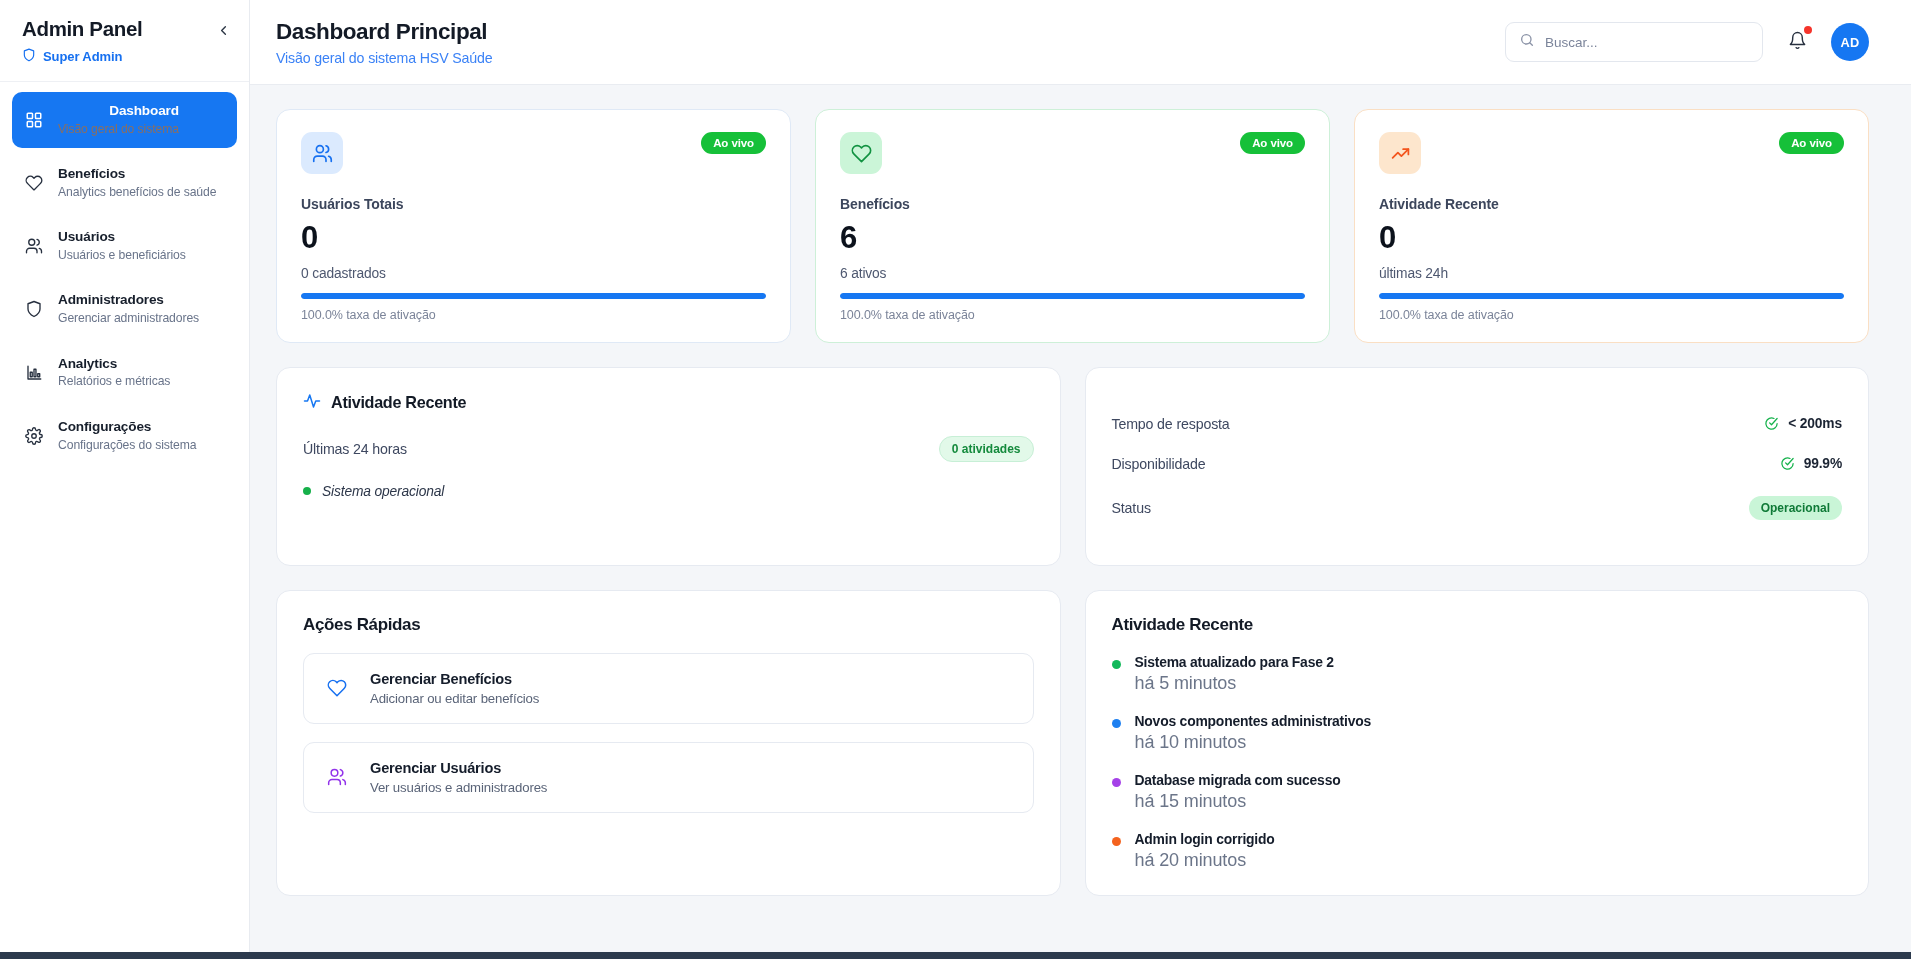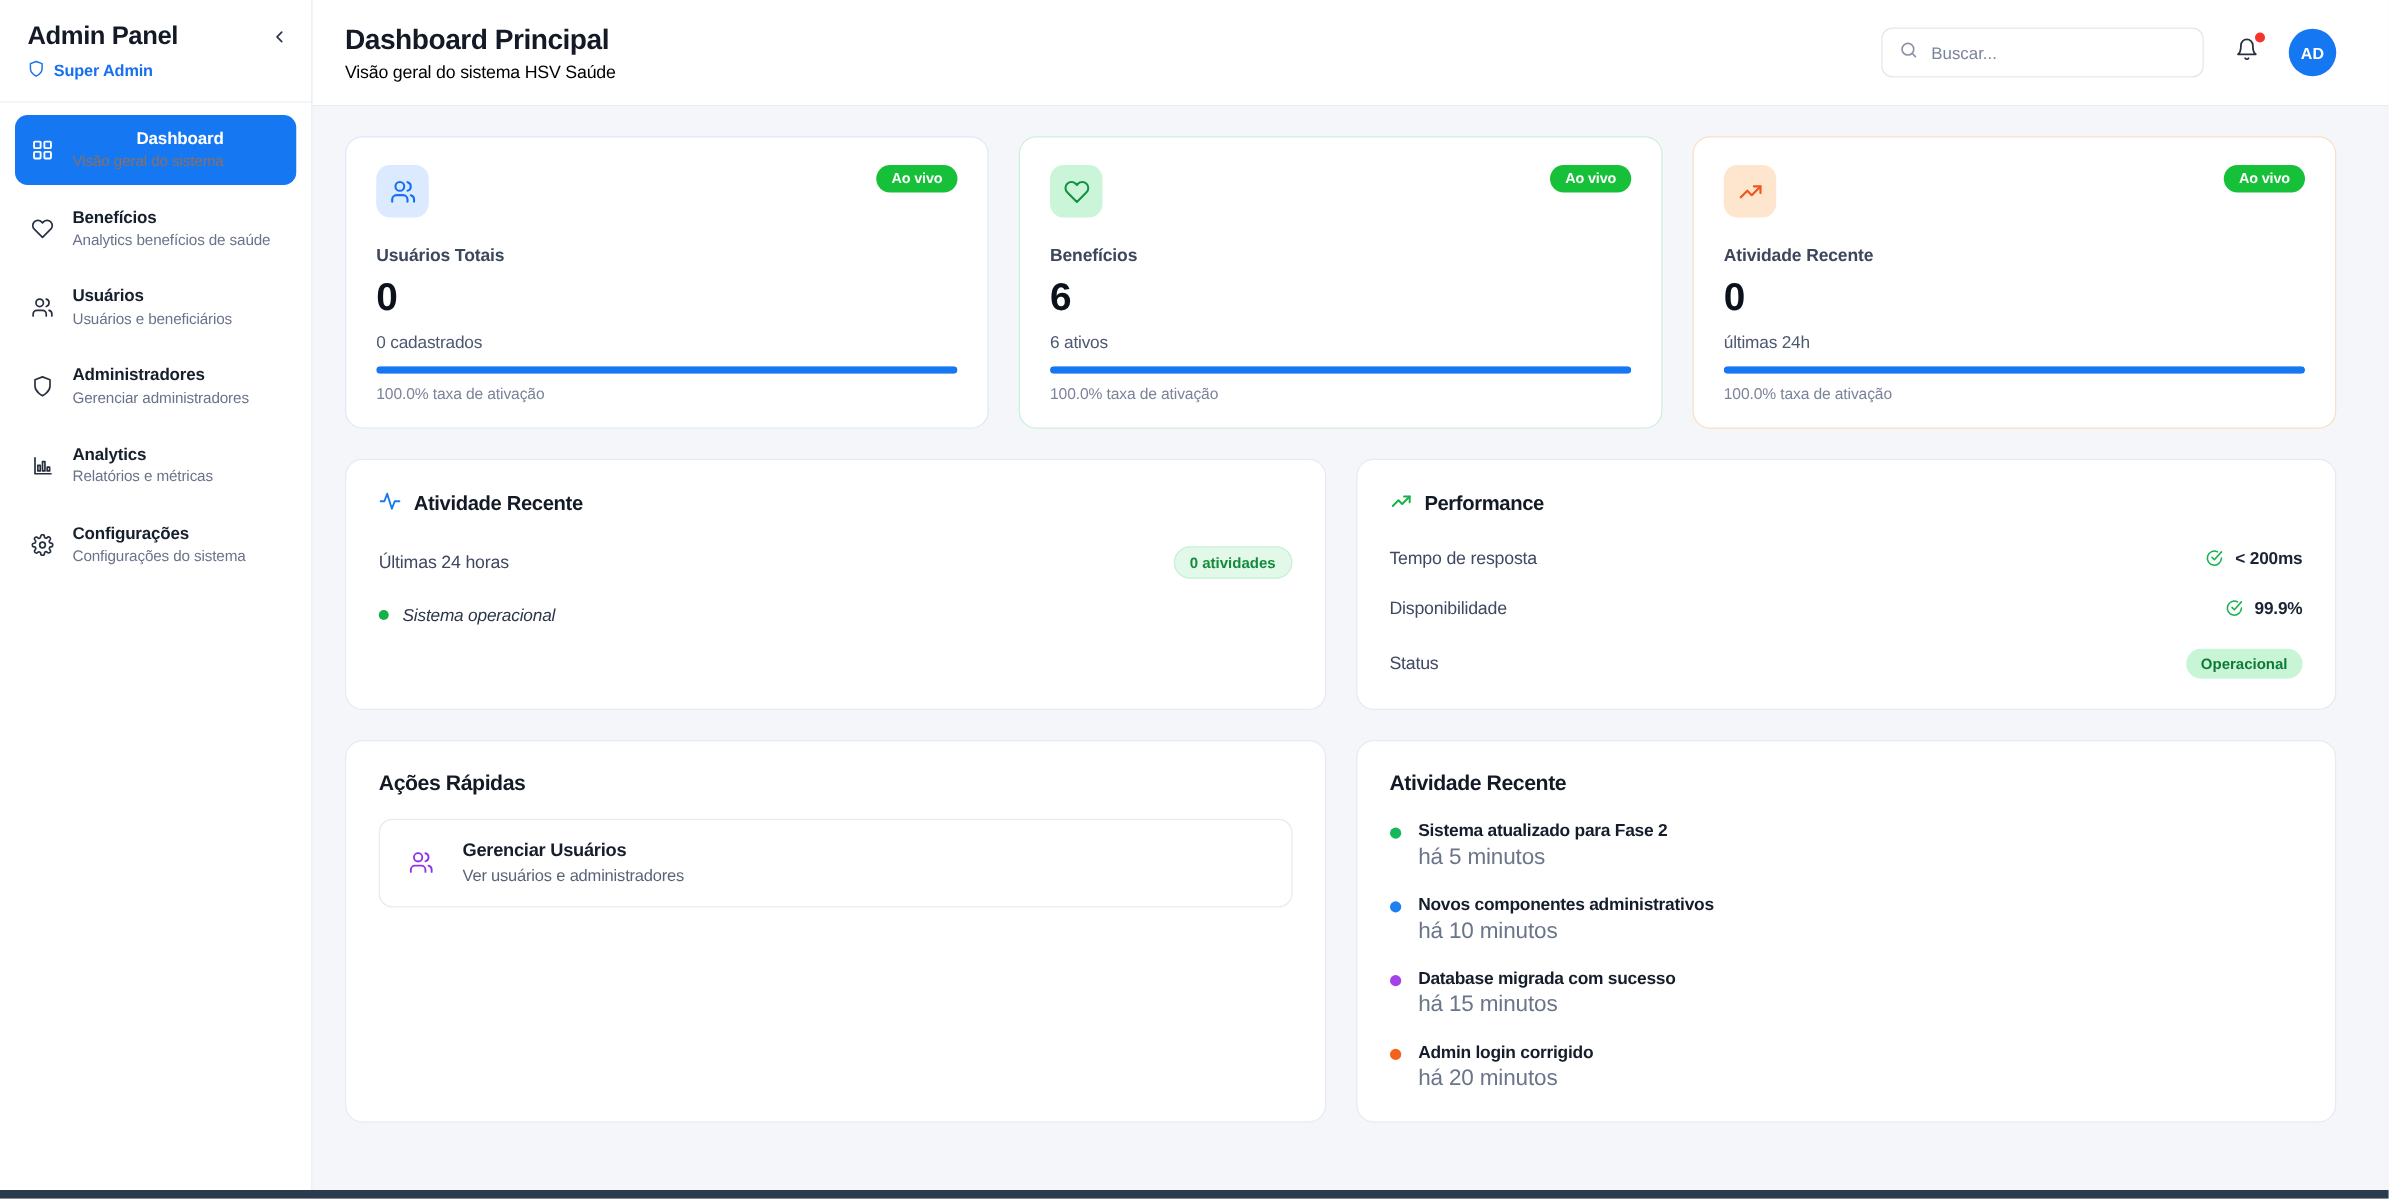--- a/index.html
+++ b/index.html
@@ -71,21 +71,21 @@
 
   
   .main { flex: 1 1 auto; display: flex; flex-direction: column; min-width: 0; background: #f4f6f9; }
   .topbar {
     height: 85px; flex: 0 0 85px; background: #ffffff;
     border-bottom: 1px solid #e9ecf1;
     display: flex; align-items: center; justify-content: space-between;
     padding: 0 42px 0 26px;
   }
   .page-title { font-size: 22.5px; font-weight: bold; color: #131a26; letter-spacing: -0.4px; line-height: 1.2; }
-  .page-sub { font-size: 14.2px; color: #000000; margin-top: 5px; letter-spacing: -0.15px; }
+  .page-sub { font-size: 14.2px; color: #3b82f6; margin-top: 5px; letter-spacing: -0.15px; }
 
   .top-right { display: flex; align-items: center; gap: 22px; }
   .search-box {
     width: 258px; height: 40px; border: 1px solid #e3e7ee; border-radius: 9px;
     display: flex; align-items: center; gap: 10px; padding: 0 13px;
     background: #fff;
   }
   .search-box input {
     border: none; outline: none; font-size: 13.5px; color: #2a3346;
     font-family: "Liberation Sans", sans-serif; width: 100%; background: transparent;
@@ -401,29 +401,20 @@
             <span class="badge-soft-green">0 atividades</span>
           </div>
           <div class="sys-row">
             <span class="dot" style="background: rgb(22, 176, 74);"></span>
             <span class="sys-txt">Sistema operacional</span>
           </div>
           <div class="panel-pad-bottom"></div>
         </div>
 
         <div class="panel">
-          <div class="panel-h">
-            <span>
-              <svg width="18" height="18" viewBox="0 0 24 24" fill="none" stroke="#15b24b" stroke-width="2.1" stroke-linecap="round" stroke-linejoin="round">
-                  <polyline points="3 17 9 11 13 15 21 7"></polyline>
-                  <polyline points="15 7 21 7 21 13"></polyline>
-                </svg>
-            </span>
-            <span class="panel-h-title">Performance</span>
-          </div>
 
           <div class="perf-row">
             <span class="perf-label">Tempo de resposta</span>
             <span class="perf-val">
               <span class="chk">
                 <svg width="15" height="15" viewBox="0 0 24 24" fill="none" stroke="currentColor" stroke-width="2" stroke-linecap="round" stroke-linejoin="round">
                     <path d="M21 12a9 9 0 1 1-5-8.06"></path>
                     <polyline points="21 4 12 14 9 11"></polyline>
                   </svg>
               </span>
@@ -450,20 +441,31 @@
           </div>
         </div>
 
       </section>
 
       <section class="panels">
 
         <div class="panel">
           <div class="qa-title">Ações Rápidas</div>
 
+          <div class="qa-item">
+            <span class="qa-ico blue">
+              <svg width="20" height="20" viewBox="0 0 24 24" fill="none" stroke="currentColor" stroke-width="1.8" stroke-linecap="round" stroke-linejoin="round">
+                  <path d="M20.8 4.6a5.5 5.5 0 0 0-7.8 0L12 5.7l-1-1.1a5.5 5.5 0 0 0-7.8 7.8l1.1 1.1L12 21.2l7.7-7.7 1.1-1.1a5.5 5.5 0 0 0 0-7.8z"></path>
+                </svg>
+            </span>
+            <span>
+              <span class="qa-t" style="display:block">Gerenciar Benefícios</span>
+              <span class="qa-s" style="display:block">Adicionar ou editar benefícios</span>
+            </span>
+          </div>
 
           <div class="qa-item">
             <span class="qa-ico purple">
               <svg width="20" height="20" viewBox="0 0 24 24" fill="none" stroke="currentColor" stroke-width="1.8" stroke-linecap="round" stroke-linejoin="round">
                   <path d="M16 21v-2a4 4 0 0 0-4-4H6a4 4 0 0 0-4 4v2"></path>
                   <circle cx="9" cy="7" r="4"></circle>
                   <path d="M22 21v-2a4 4 0 0 0-3-3.87"></path>
                   <path d="M16 3.13a4 4 0 0 1 0 7.75"></path>
                 </svg>
             </span>

